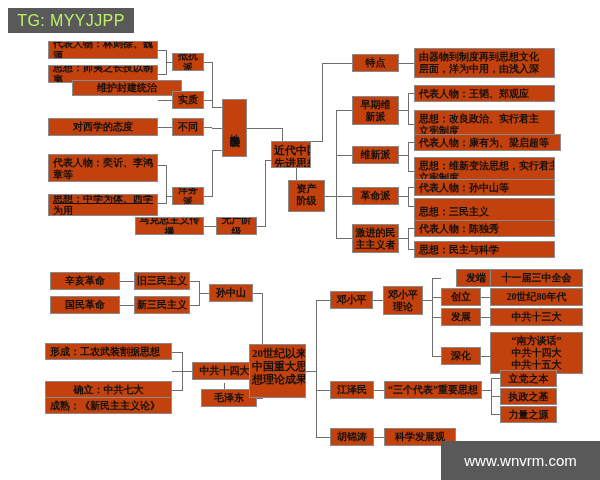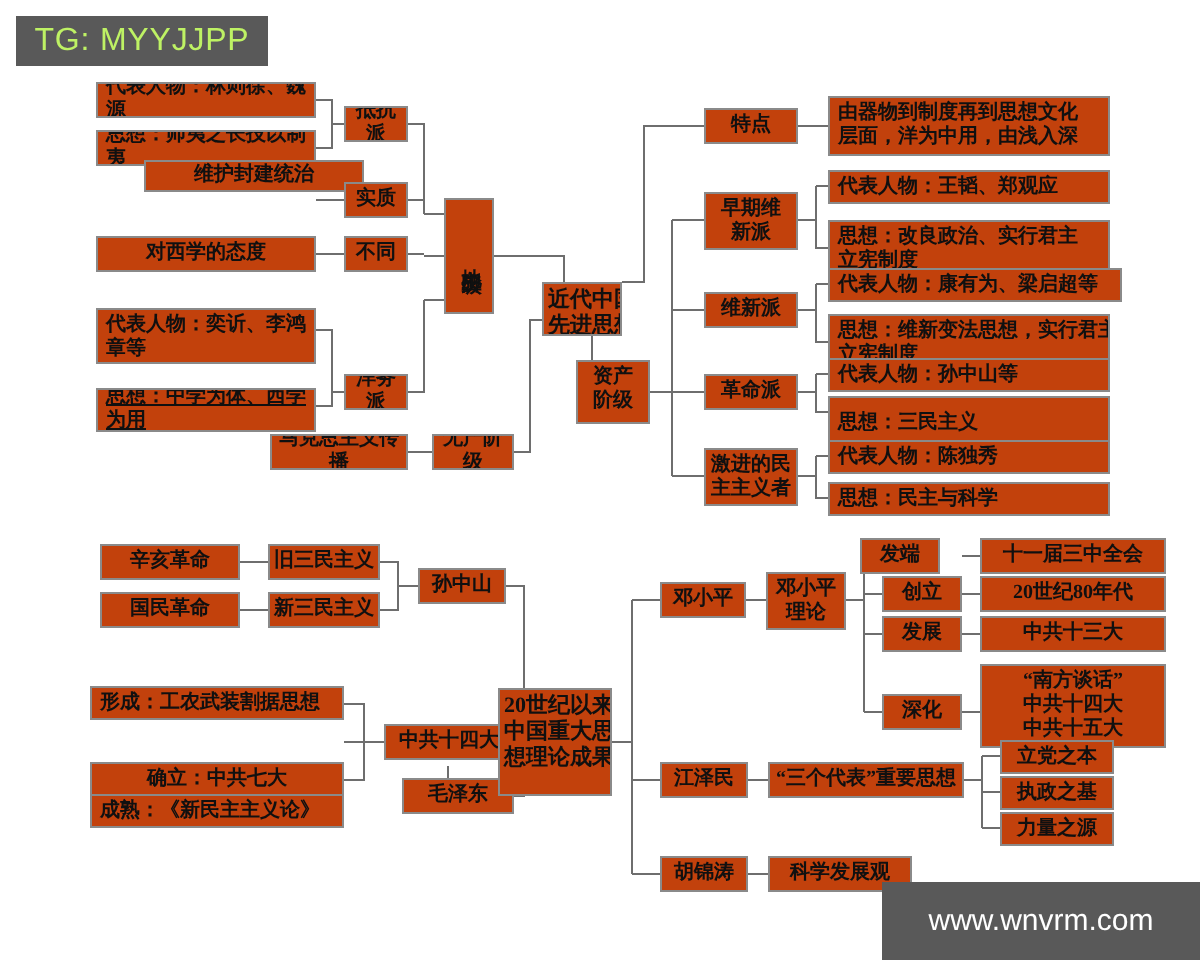--- a/index.html
+++ b/index.html
@@ -319,21 +319,21 @@
     <span class="ln">想理论成果</span>
   </div>
 
   <div class="node fs10" style="left:330px; top:291px; width:43px; height:18px;">邓小平</div>
 
   <div class="node multiline fs10" style="left:383px; top:286px; width:40px; height:29px;">
     <span class="ln">邓小平</span>
     <span class="ln">理论</span>
   </div>
 
-  <div class="node fs10" style="left:430px; top:269px; width:40px; height:18px;">发端</div>
+  <div class="node fs10" style="left:456px; top:269px; width:40px; height:18px;">发端</div>
 
   <div class="node fs10" style="left:490px; top:269px; width:93px; height:18px;">十一届三中全会</div>
 
   <div class="node fs10" style="left:441px; top:288px; width:40px; height:18px;">创立</div>
 
   <div class="node fs10" style="left:490px; top:288px; width:93px; height:18px;">20世纪80年代</div>
 
   <div class="node fs10" style="left:441px; top:308px; width:40px; height:18px;">发展</div>
 
   <div class="node fs10" style="left:490px; top:308px; width:93px; height:18px;">中共十三大</div>

